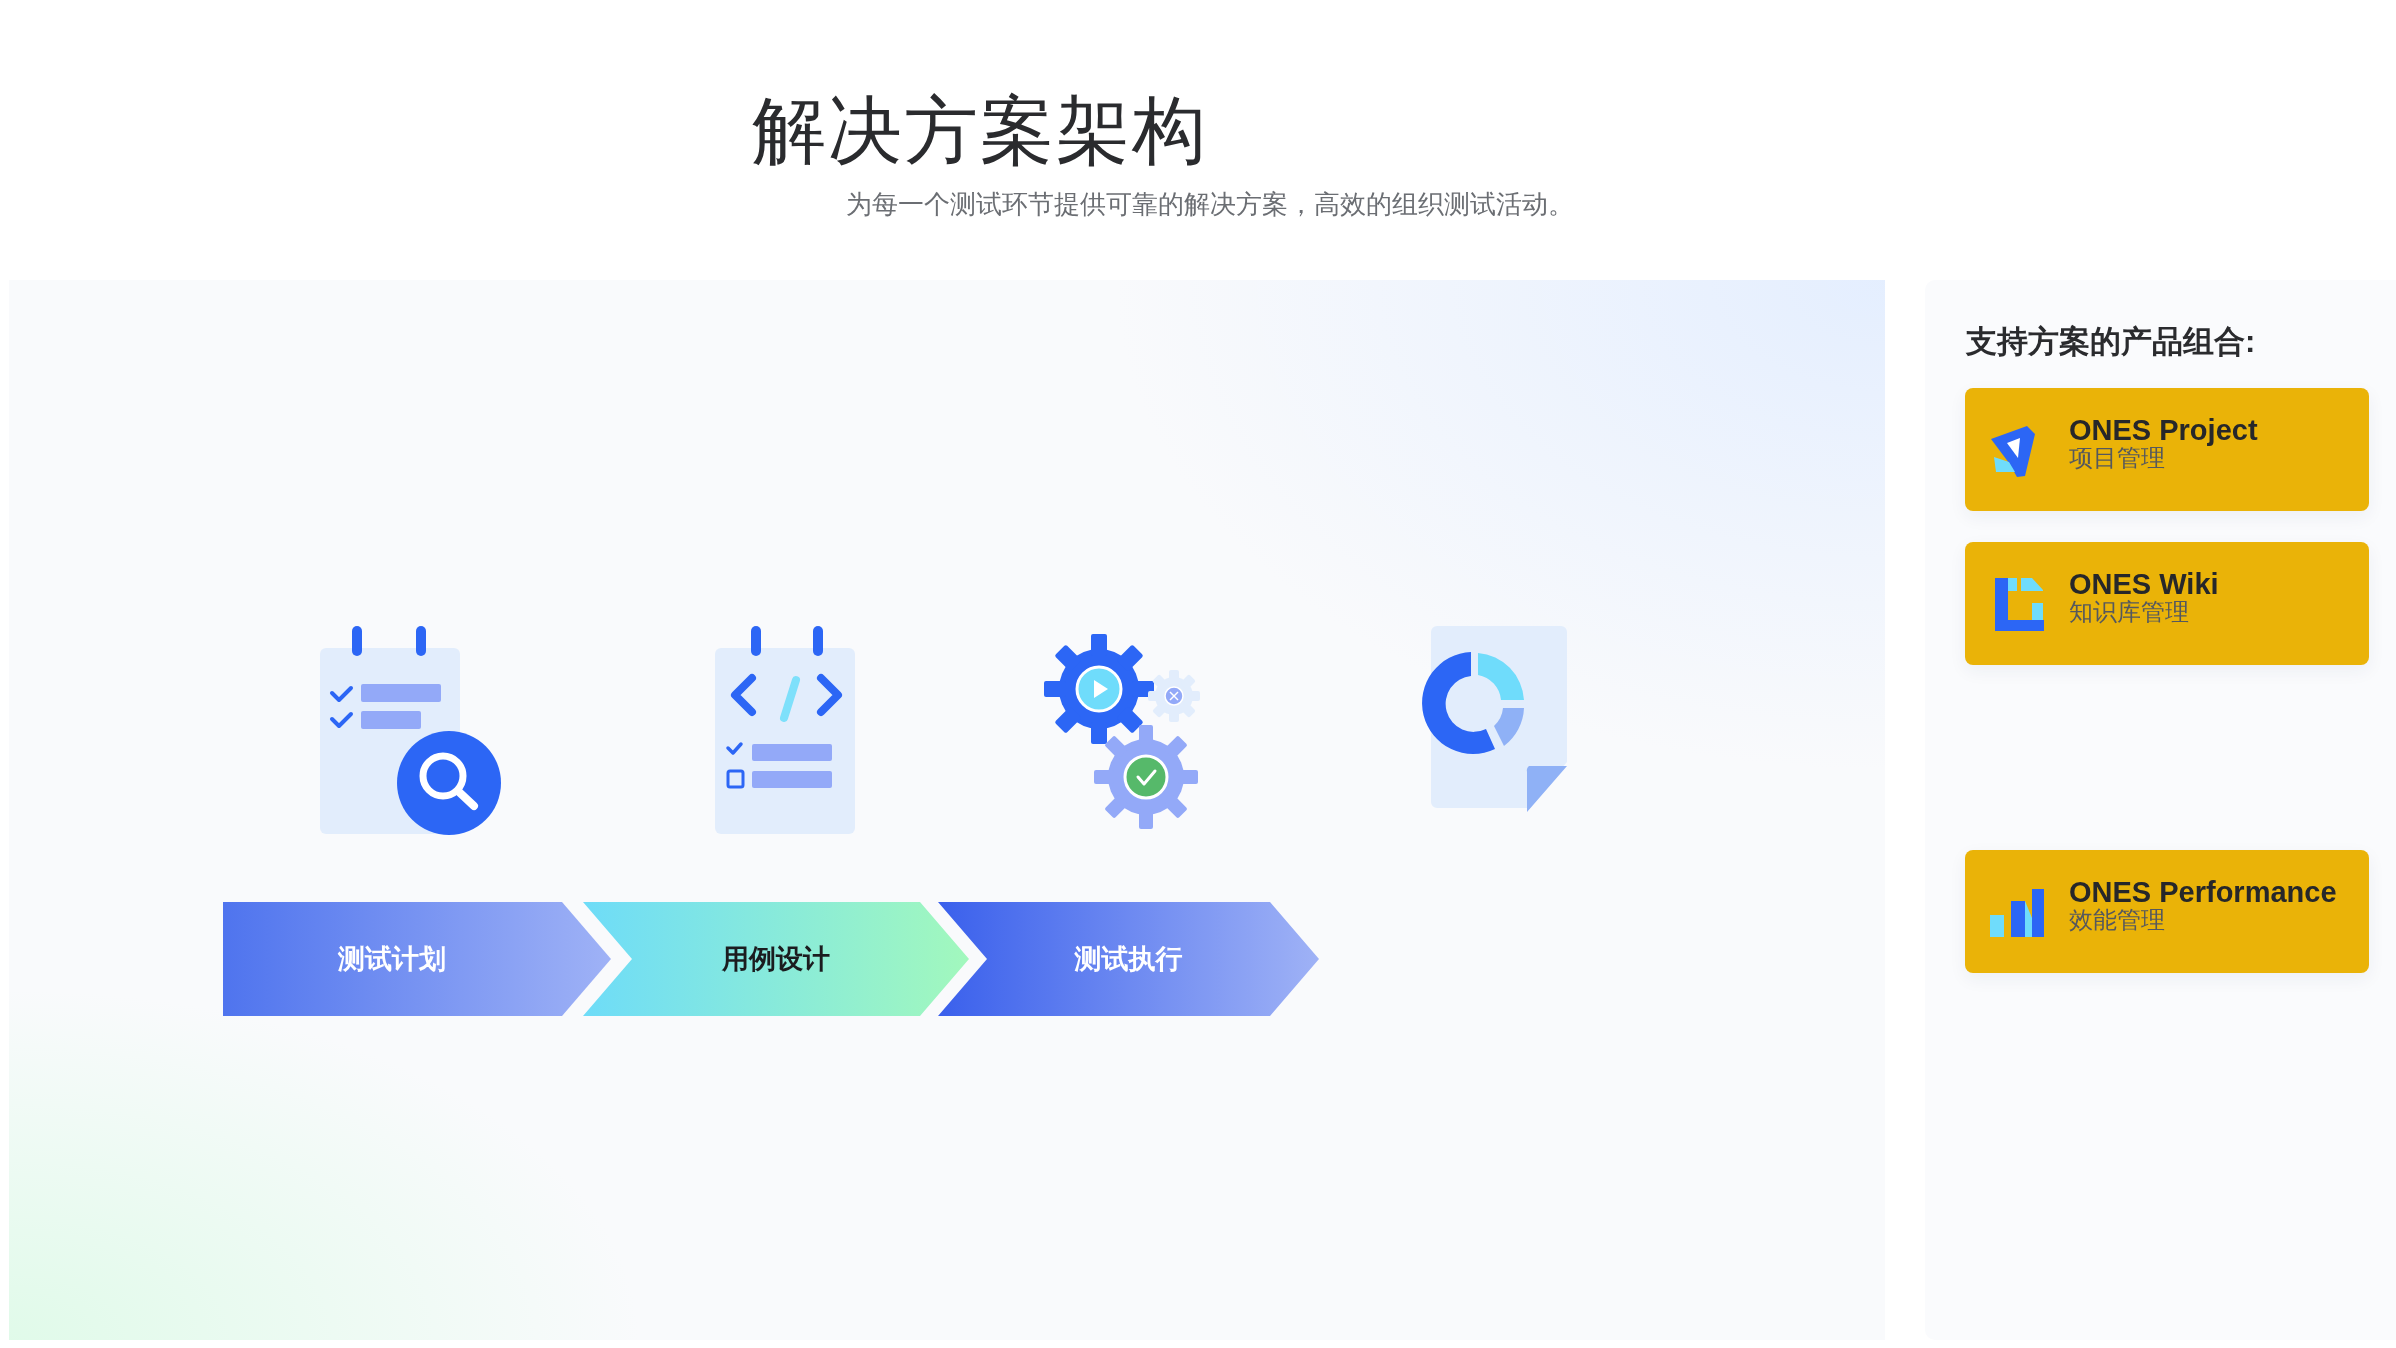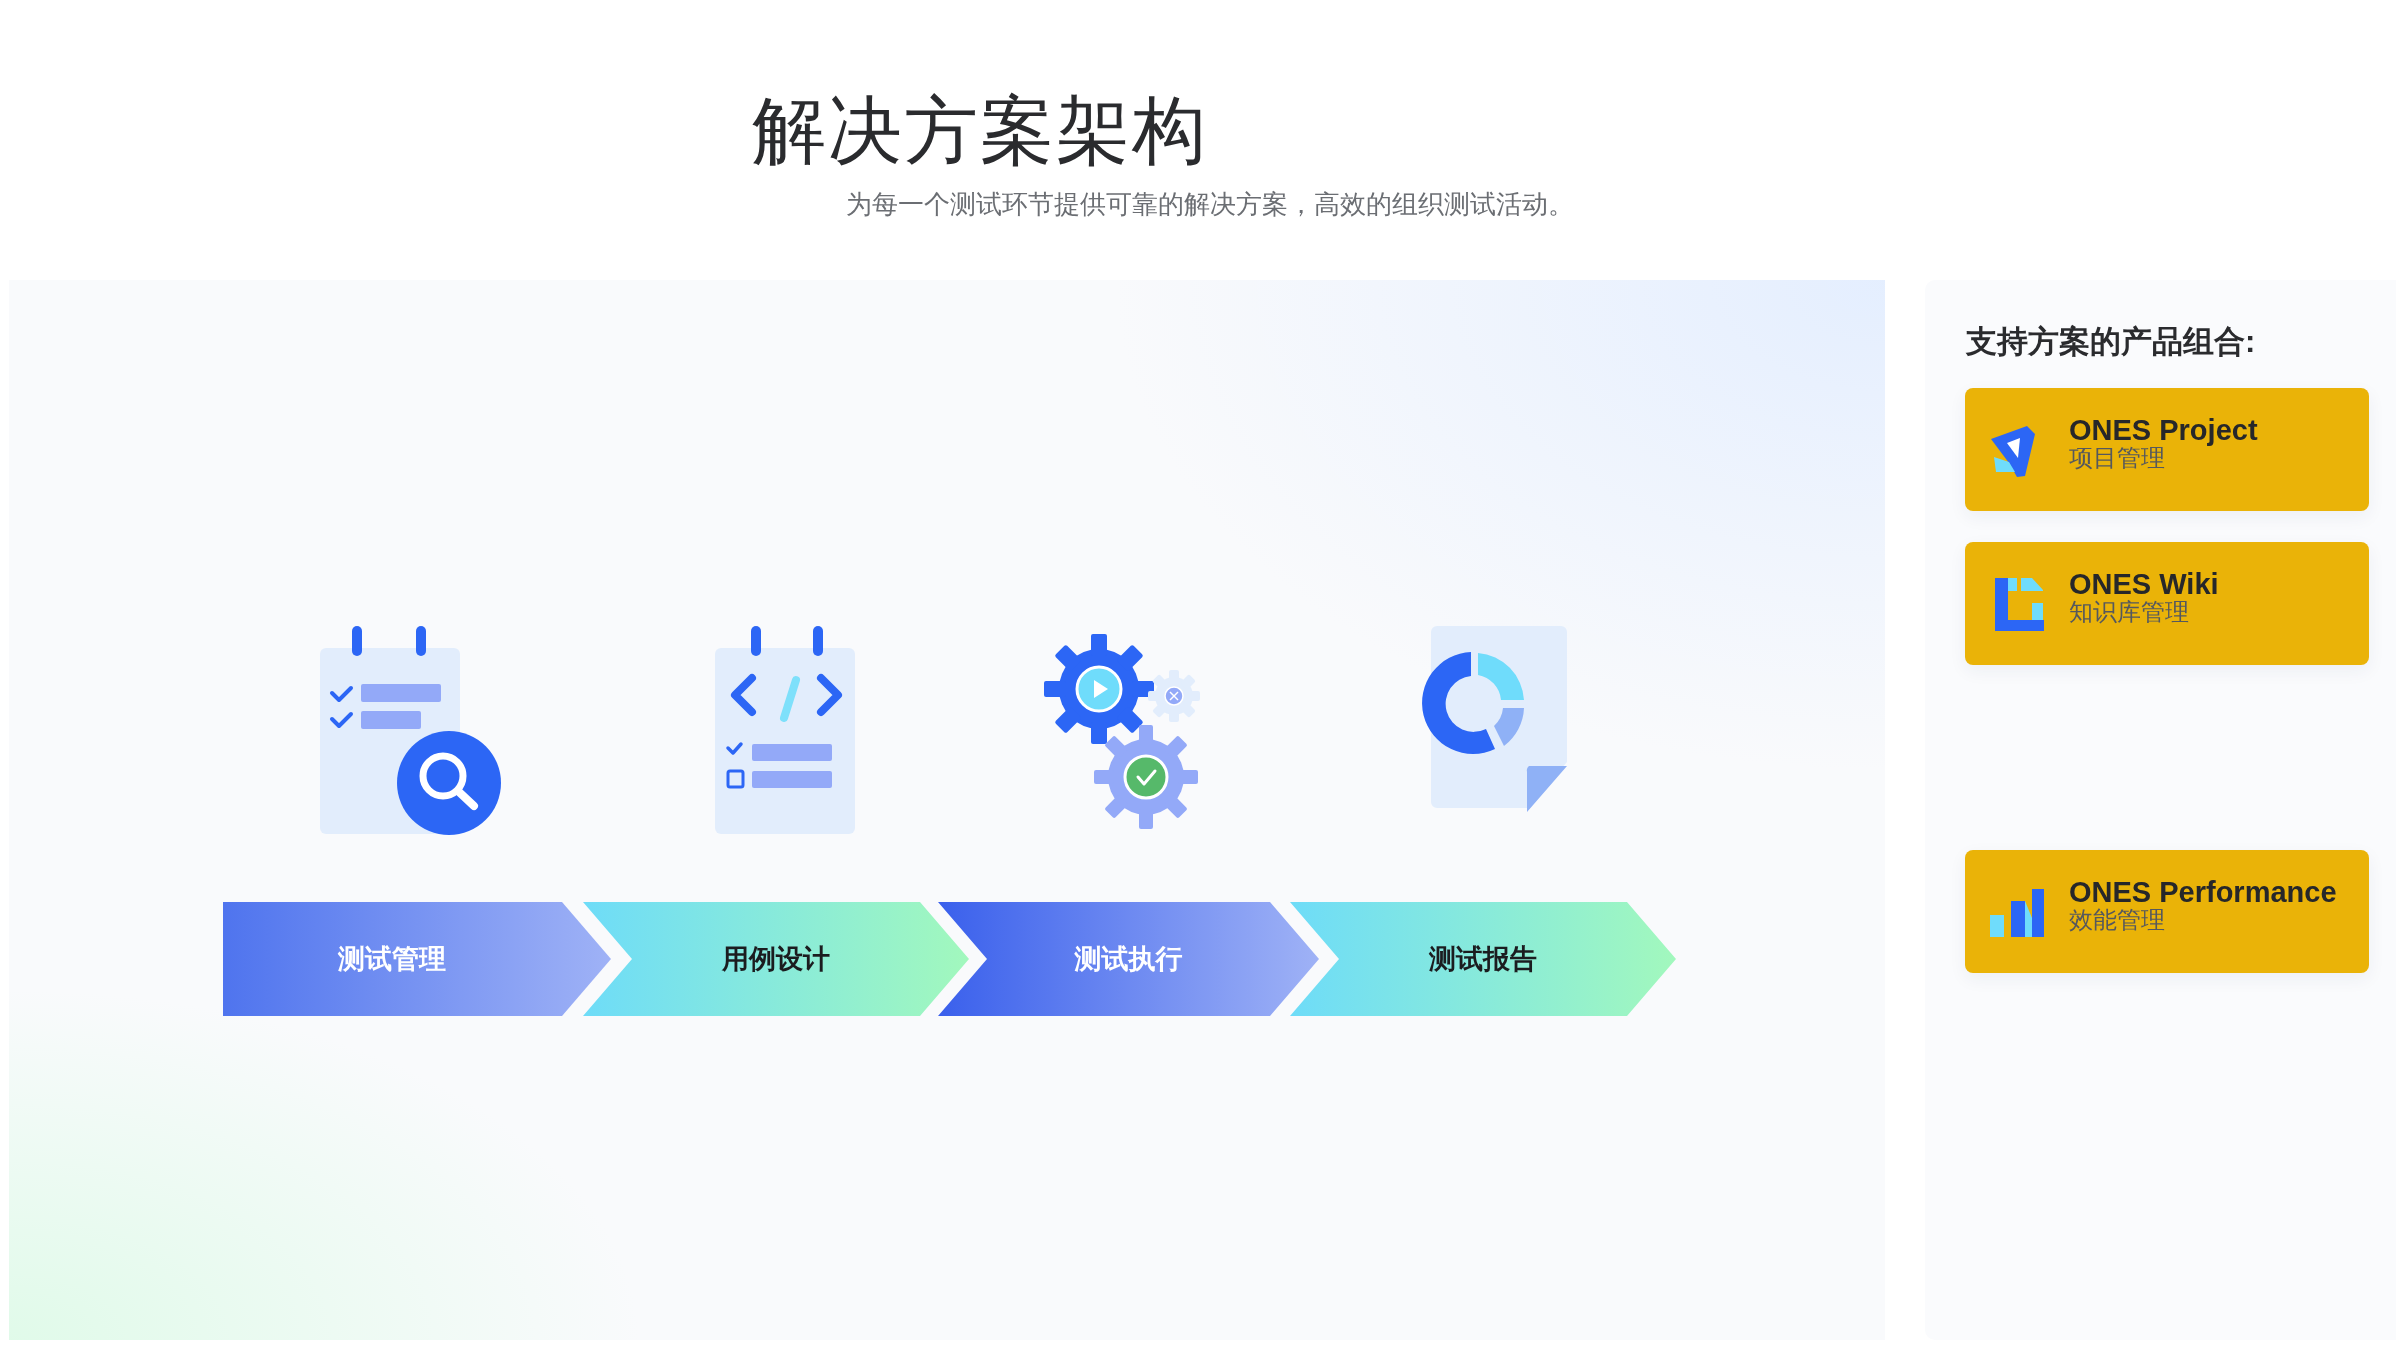--- a/index.html
+++ b/index.html
@@ -168,21 +168,21 @@
   <div class="arrow blue" style="left:214px; width:388px;">
     <svg viewBox="0 0 388 114" preserveAspectRatio="none">
       <defs>
         <linearGradient id="gb1" x1="0" x2="1" y1="0" y2="0">
           <stop offset="0" stop-color="#4f74ee"></stop>
             <stop offset="1" stop-color="#9fb2f6"></stop>
         </linearGradient>
       </defs>
       <polygon points="0,0 339,0 388,57 339,114 0,114" fill="url(#gb1)"></polygon>
     </svg>
-    <span class="lbl" style="margin-right:50px;">测试管理</span>
+    <span class="lbl" style="margin-right:50px;">测试计划</span>
   </div>
 
   <div class="arrow blue" style="left:929px; width:381px;">
     <svg viewBox="0 0 381 114" preserveAspectRatio="none">
       <defs>
         <linearGradient id="gb2" x1="0" x2="1" y1="0" y2="0">
           <stop offset="0" stop-color="#3a60ec"></stop>
             <stop offset="1" stop-color="#9fb2f6"></stop>
         </linearGradient>
       </defs>
@@ -197,32 +197,20 @@
         <linearGradient id="gg1" x1="0" x2="1" y1="0" y2="0">
           <stop offset="0" stop-color="#6edcf8"></stop>
             <stop offset="1" stop-color="#a2f8bd"></stop>
         </linearGradient>
       </defs>
       <polygon points="0,0 337,0 386,57 337,114 0,114 49,57" fill="url(#gg1)"></polygon>
     </svg>
     <span class="lbl">用例设计</span>
   </div>
 
-  <div class="arrow green" style="left:1281px; width:386px;">
-    <svg viewBox="0 0 386 114" preserveAspectRatio="none">
-      <defs>
-        <linearGradient id="gg2" x1="0" x2="1" y1="0" y2="0">
-          <stop offset="0" stop-color="#6edcf8"></stop>
-            <stop offset="1" stop-color="#a2f8bd"></stop>
-        </linearGradient>
-      </defs>
-      <polygon points="0,0 337,0 386,57 337,114 0,114 49,57" fill="url(#gg2)"></polygon>
-    </svg>
-    <span class="lbl">测试报告</span>
-  </div>
 </div>
 
 <aside class="side-panel">
   <div class="side-title">支持方案的产品组合:</div>
 
   <div class="card" style="top:108px;">
     <div class="logo">
       <svg viewBox="0 0 58 58">
         <polygon points="4,18 40,5 48,13 38,55 30,56 22,42" fill="#2c66f5"></polygon>
         <polygon points="20,22 33,17 31,37" fill="#ffffff"></polygon>

